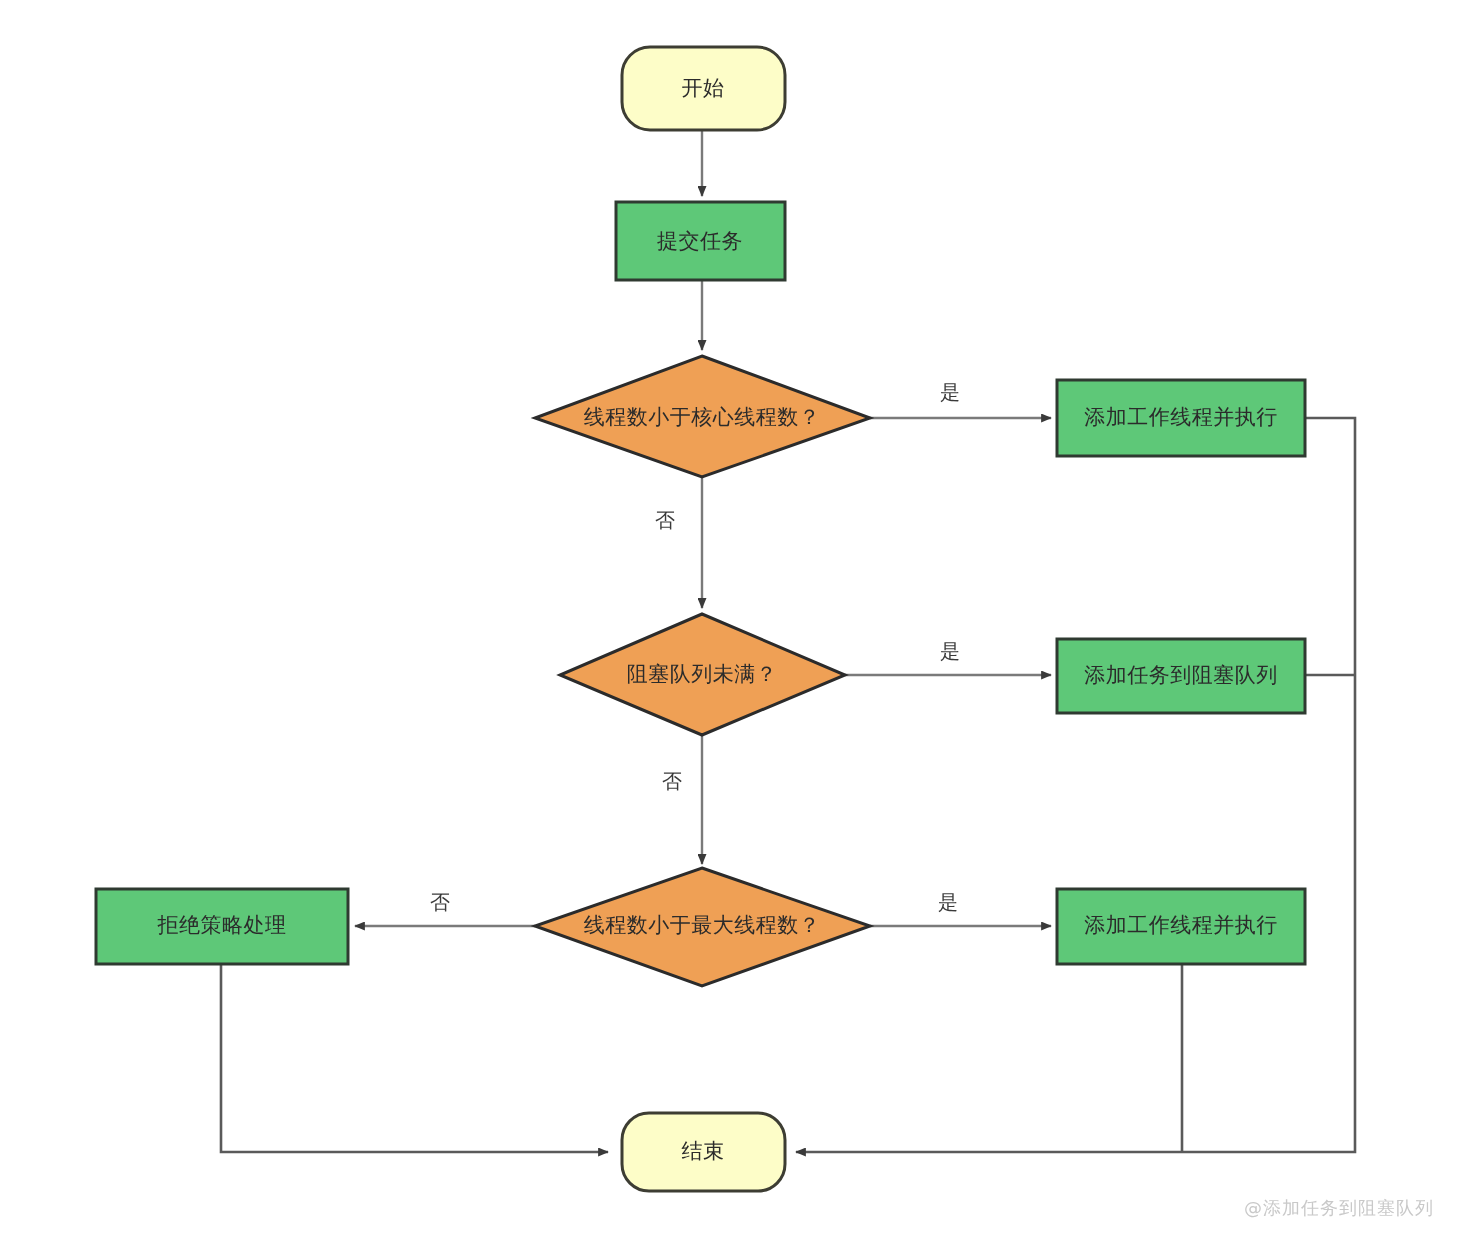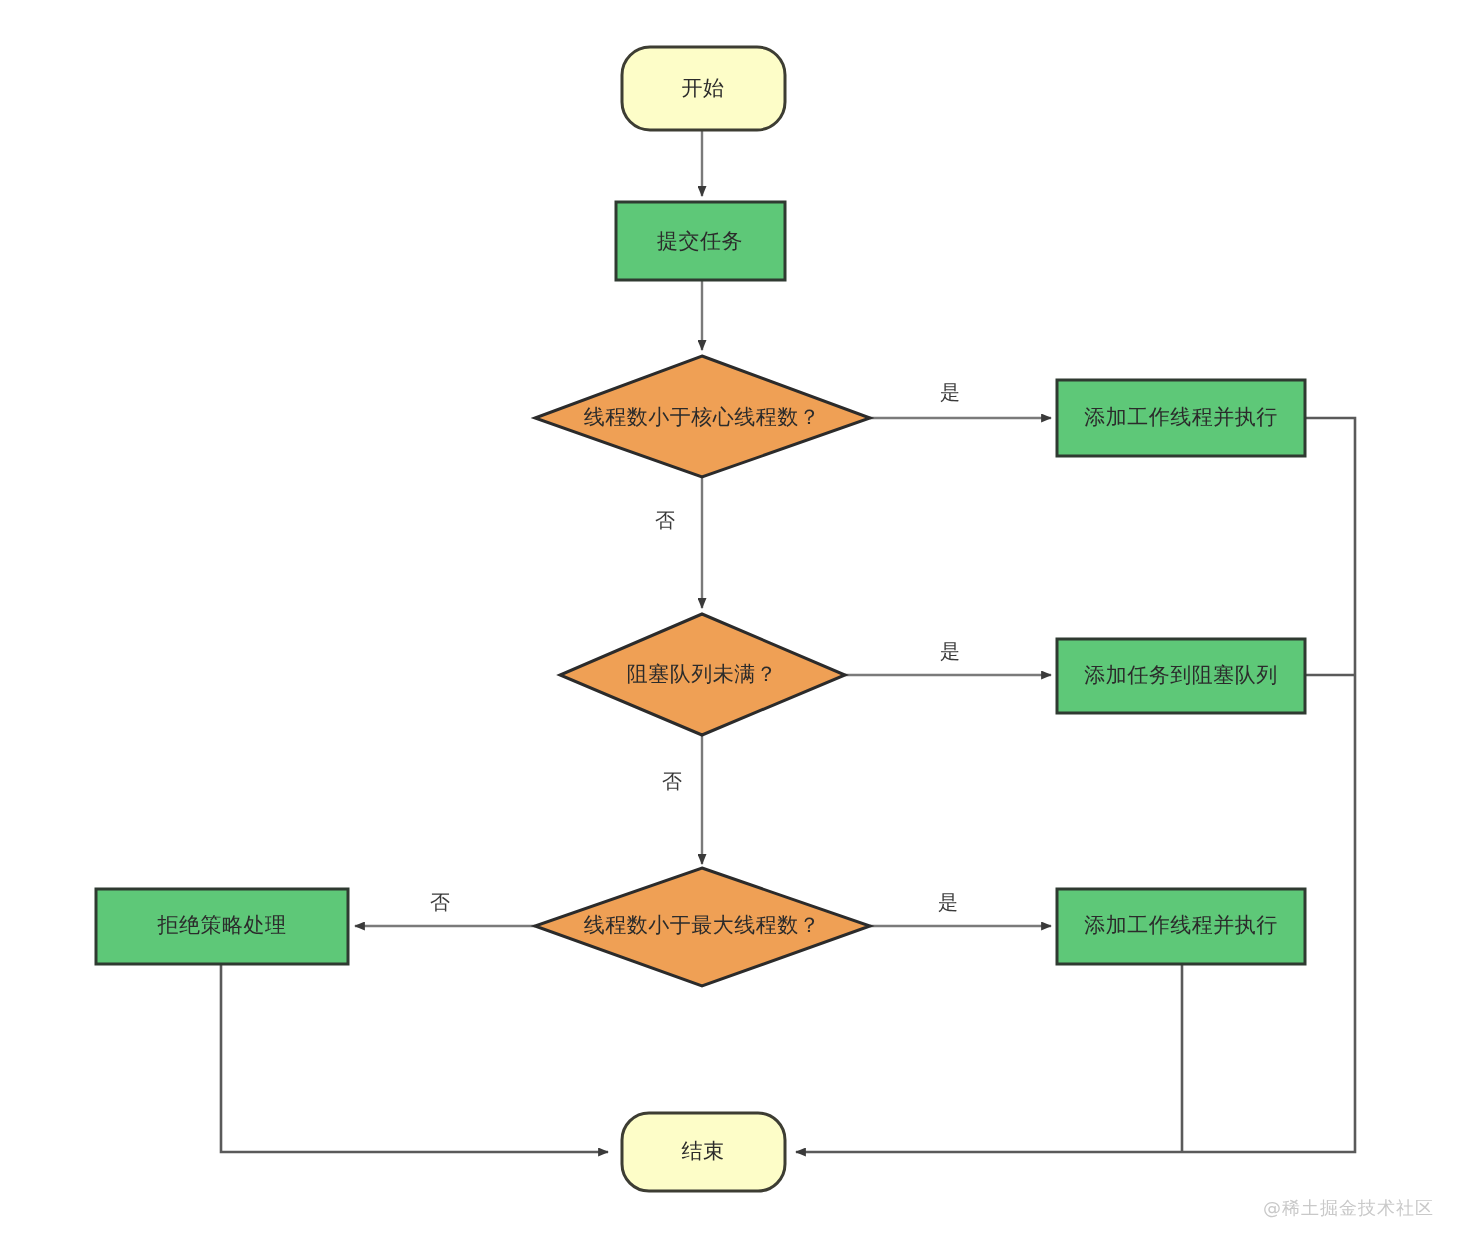--- a/index.html
+++ b/index.html
@@ -168,15 +168,15 @@
       <text class="node-text" x="222" y="926">拒绝策略处理</text>
     </g>
 
     <g>
       <rect class="shape-term" x="622" y="1113" width="163" height="78" rx="27" ry="27"></rect>
       <text class="node-text" x="703" y="1152">结束</text>
     </g>
 
   </svg>
 
-  <div class="watermark">@稀土掘金技术社区</div>
+  <div class="watermark">@添加任务到阻塞队列</div>
 
 </div>
 
 </body></html>

